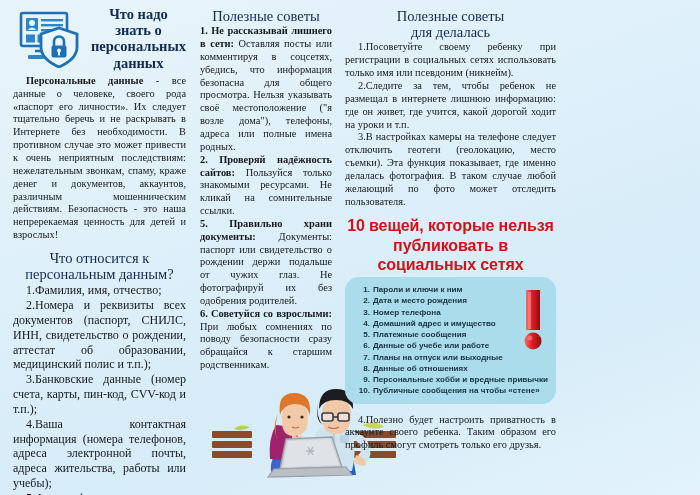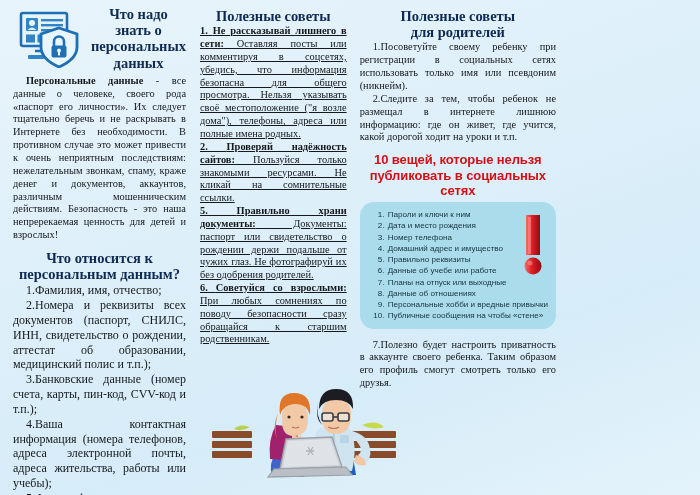--- a/index.html
+++ b/index.html
@@ -48,40 +48,40 @@
     flex: 1 1 auto;
     font-family: "Liberation Serif", "DejaVu Serif", serif;
     font-weight: bold;
     font-size: 14.5px;
     line-height: 1.12;
     text-align: center;
     color: #0e2a52;
   }
 
   .sect-title {
-    font-weight: bold;
+    font-weight: normal;
     font-size: 14.5px;
     line-height: 1.12;
     text-align: center;
     color: #0e2a52;
     margin: 8px 0 1px 0;
   }
 
   
   p.body {
     margin: 0;
     font-size: 10.4px;
     line-height: 1.235;
     text-align: justify;
     text-justify: inter-word;
     text-indent: 13px;
     color: #15181c;
     hyphens: manual;
   }
-  p.body.noindent { text-indent: 0; text-decoration: underline; }
+  p.body.noindent { text-indent: 0; }
   p.body b, p.body strong { font-weight: bold; }
 
   .lead b { font-weight: bold; }
 
   ol.numbered {
     margin: 0;
     padding: 0;
     list-style: none;
   }
   ol.numbered li {
@@ -92,34 +92,35 @@
     color: #15181c;
     margin: 0;
   }
 
   
   .alert-wrap { margin-top: 8px; }
   .alert-title {
     color: #d41016;
     font-family: "Liberation Sans", "DejaVu Sans", sans-serif;
     font-weight: bold;
-    font-size: 13px;
+    font-size: 16px;
     line-height: 1.2;
     text-align: center;
     margin-bottom: 3px;
     letter-spacing: -0.1px;
   }
   .alert-box {
     position: relative;
     background: #aadcec;
     border-radius: 14px;
     padding: 7px 8px 7px 9px;
     min-height: 104px;
     box-sizing: border-box;
     overflow: hidden;
+    font-weight: bold;
   }
   ol.alert-list {
     margin: 0;
     padding: 0;
     list-style: none;
     counter-reset: alertno;
   }
   ol.alert-list li {
     counter-increment: alertno;
     position: relative;
@@ -262,25 +263,26 @@
         <path d="M112 78 l8 0 M114 74 l5 8 M119 74 l-5 8" stroke="#b0b6bc" stroke-width="1.3"></path>
         <path d="M80 96 l72 -2 l6 8 l-84 2 z" fill="#b9bfc5" stroke="#9aa1a8" stroke-width="1.2"></path>
       </svg>
     </div>
   </div>
 
   <div class="col col-right">
 
     <div class="sect-title" style="margin-top:2px;">
       <div>Полезные советы</div>
-      <div>для родителей</div>
+      <div>для делалась</div>
     </div>
 
     <p class="body">1.Посоветуйте своему ребенку при регистрации в социальных сетях использовать только имя или псевдоним (никнейм).</p>
     <p class="body">2.Следите за тем, чтобы ребенок не размещал в интернете лишнюю информацию: где он живет, где учится, какой дорогой ходит на уроки и т.п.</p>
+    <p class="body">3.В настройках камеры на телефоне следует отключить геотеги (геолокацию, место съемки). Эта функция показывает, где именно делалась фотография. В таком случае любой желающий по фото может отследить пользователя.</p>
 
     <div class="alert-wrap">
       <div class="alert-title">
         <div>10 вещей, которые нельзя</div>
         <div>публиковать в социальных сетях</div>
       </div>
 
       <div class="alert-box">
         <span class="excl">
           <svg viewBox="0 0 20 62" width="20" height="62">
@@ -295,26 +297,26 @@
             <ellipse cx="10" cy="52" rx="8.5" ry="8.5" fill="url(#gr)"></ellipse>
             <path d="M5 3 h3 v37 h-3 z" fill="#ff9c99" opacity="0.55"></path>
             <ellipse cx="7" cy="49" rx="2.5" ry="2.5" fill="#ff9c99" opacity="0.5"></ellipse>
           </svg>
         </span>
         <ol class="alert-list">
           <li>Пароли и ключи к ним</li>
           <li>Дата и место рождения</li>
           <li>Номер телефона</li>
           <li>Домашний адрес и имущество</li>
-          <li>Правильно реквизиты</li>
+          <li>Платежные сообщения</li>
           <li>Данные об учебе или работе</li>
           <li>Планы на отпуск или выходные</li>
           <li>Данные об отношениях</li>
           <li>Персональные хобби и вредные привычки</li>
           <li>Публичные сообщения на чтобы «стене»</li>
         </ol>
       </div>
     </div>
 
-    <p class="body" style="margin-top:10px;">7.Полезно будет настроить приватность в аккаунте своего ребенка. Таким образом его профиль смогут смотреть только его друзья.</p>
+    <p class="body" style="margin-top:10px;">4.Полезно будет настроить приватность в аккаунте своего ребенка. Таким образом его профиль смогут смотреть только его друзья.</p>
   </div>
 
 </div>
 
 </body></html>

